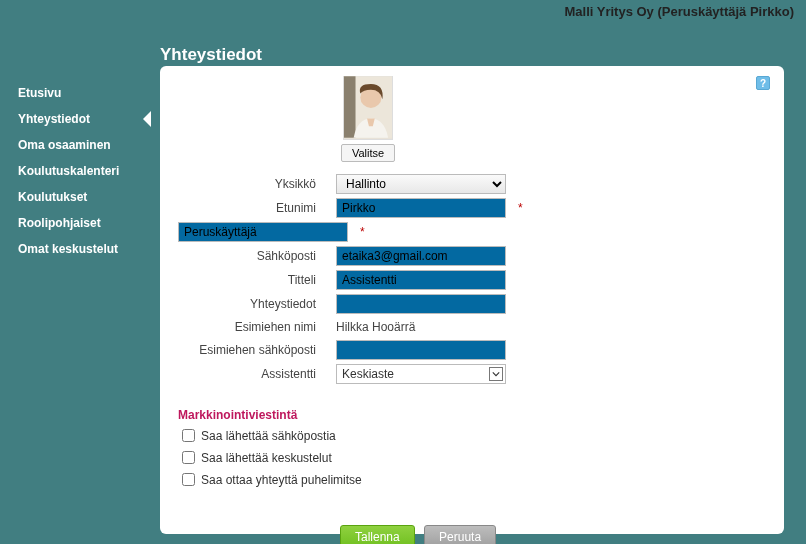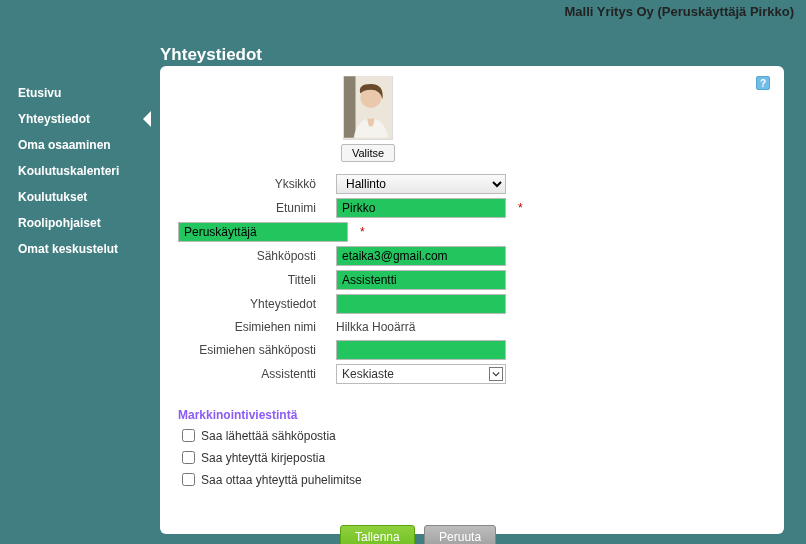--- a/index.html
+++ b/index.html
@@ -103,35 +103,35 @@
     padding-right:12px;
     color:#444;
   }
   .form-input, .form-select {
     width:170px;
     height:20px;
     border:1px solid #bbb;
     padding:0 5px;
     font-size:12px;
     font-family:inherit;
-    background:#22c55e;
+    background:#0369a1;
   }
   .form-select {
     background:linear-gradient(#fafafa,#e8e8e8);
   }
   .req {
     color:#b00;
     margin-left:4px;
   }
   .readonly-val {
     color:#444;
     padding:2px 0;
   }
   .section-title {
-    color:#8b5cf6;
+    color:#be185d;
     font-weight:bold;
     font-size:12px;
     margin:24px 0 4px 0;
   }
   .chk-row {
     display:flex;
     align-items:center;
     margin:3px 0;
   }
   .chk-row input { margin-right:6px; }
@@ -292,21 +292,21 @@
   </div>
 
   <div class="section-title">Markkinointiviestintä</div>
 
   <div class="chk-row">
     <input type="checkbox" style="">
     <span>Saa lähettää sähköpostia</span>
   </div>
   <div class="chk-row">
     <input type="checkbox" style="">
-    <span>Saa yhteyttä kirjepostia</span>
+    <span>Saa lähettää keskustelut</span>
   </div>
   <div class="chk-row">
     <input type="checkbox" style="">
     <span>Saa ottaa yhteyttä puhelimitse</span>
   </div>
 
   <div class="actions">
     <button class="btn-save">Tallenna</button>
     <button class="btn-cancel">Peruuta</button>
   </div>

